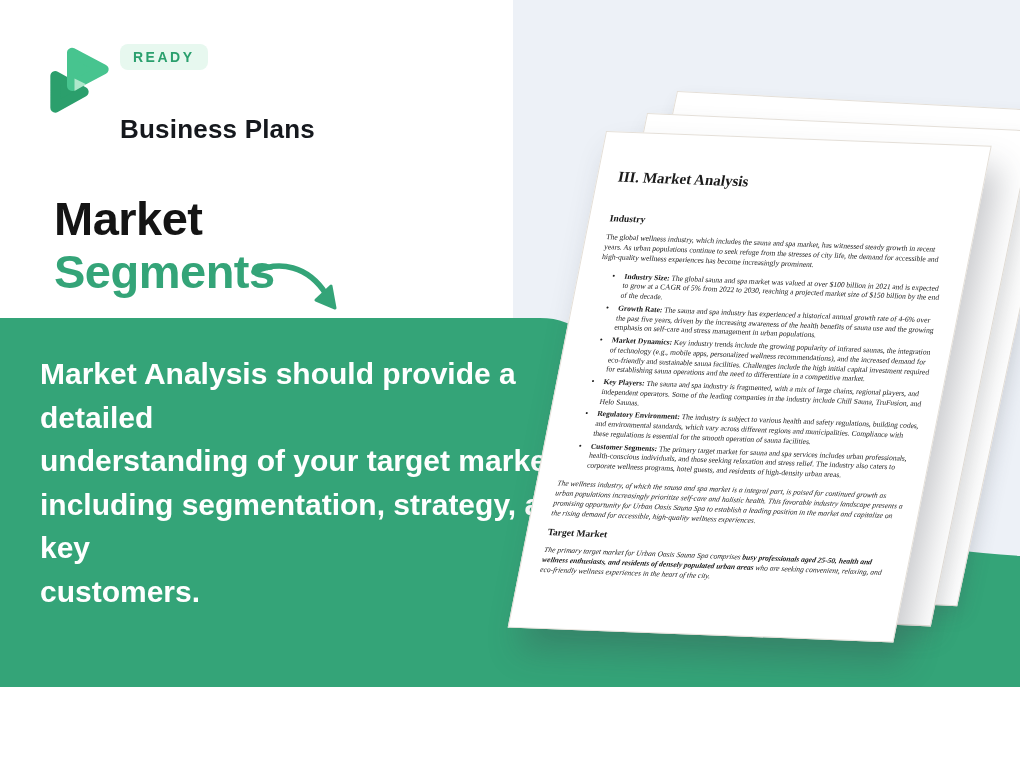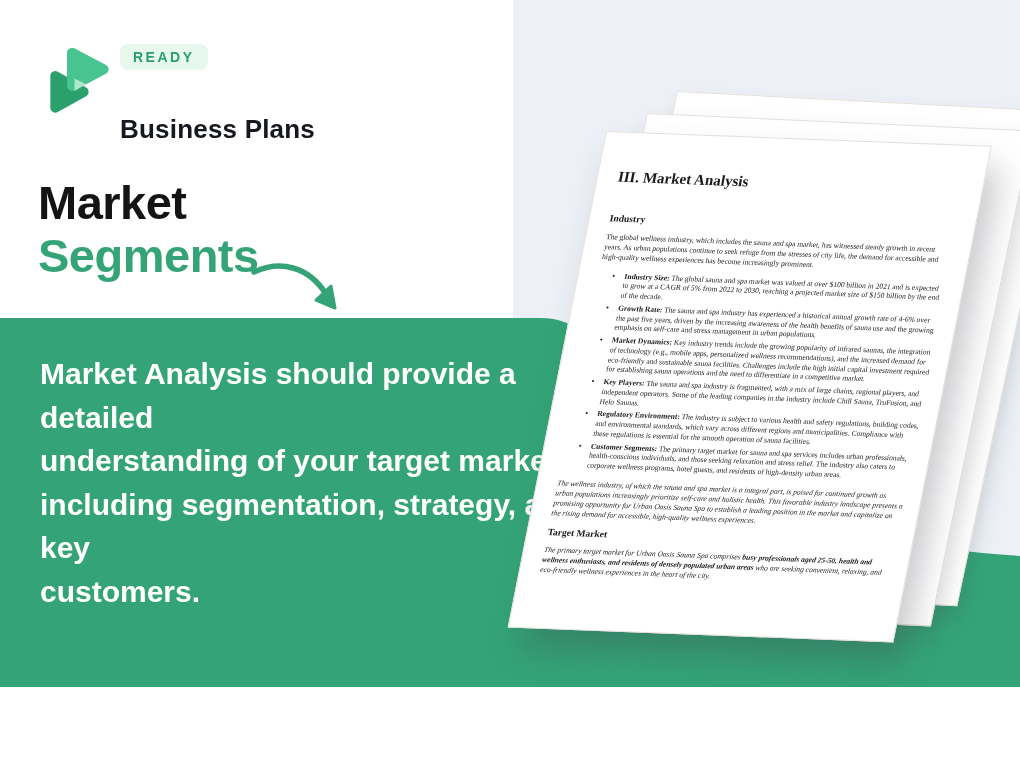--- a/index.html
+++ b/index.html
@@ -15,21 +15,21 @@
   
   .brand{position:absolute;left:42px;top:32px;width:320px;height:90px;}
   .brand-logo{position:absolute;left:0;top:2px;}
   .brand-badge{position:absolute;left:78px;top:12px;background:#E7F8EF;color:#2BA06E;
     font-size:14px;font-weight:bold;letter-spacing:2.5px;padding:5px 13px;border-radius:8px;}
   .brand-name{position:absolute;left:78px;top:40px;font-size:26px;font-weight:800;
     color:#15181D;letter-spacing:.2px;margin-top:42px;}
 
   
   .hero{position:absolute;left:38px;top:176px;}
-  .hero h1{margin:0;font-size:47px;line-height:53px;font-weight:800;letter-spacing:-.5px;color:#141414;}
+  .hero h1{margin:16px;font-size:47px;line-height:53px;font-weight:800;letter-spacing:-.5px;color:#141414;}
   .hero .line2{color:#34A478;}
   .hero-arrow{position:absolute;left:248px;top:254px;}
 
   
   .panel-text{position:absolute;left:40px;top:352px;width:565px;color:#ffffff;}
   .panel-text p{margin:0 0 35px;font-size:30px;font-weight:700;line-height:1.45;white-space:pre-line;}
 
   
   .page{position:absolute;width:386px;height:500px;background:#ffffff;
         transform-origin:0 0;border:1px solid #E4DFD8;box-sizing:border-box;}

